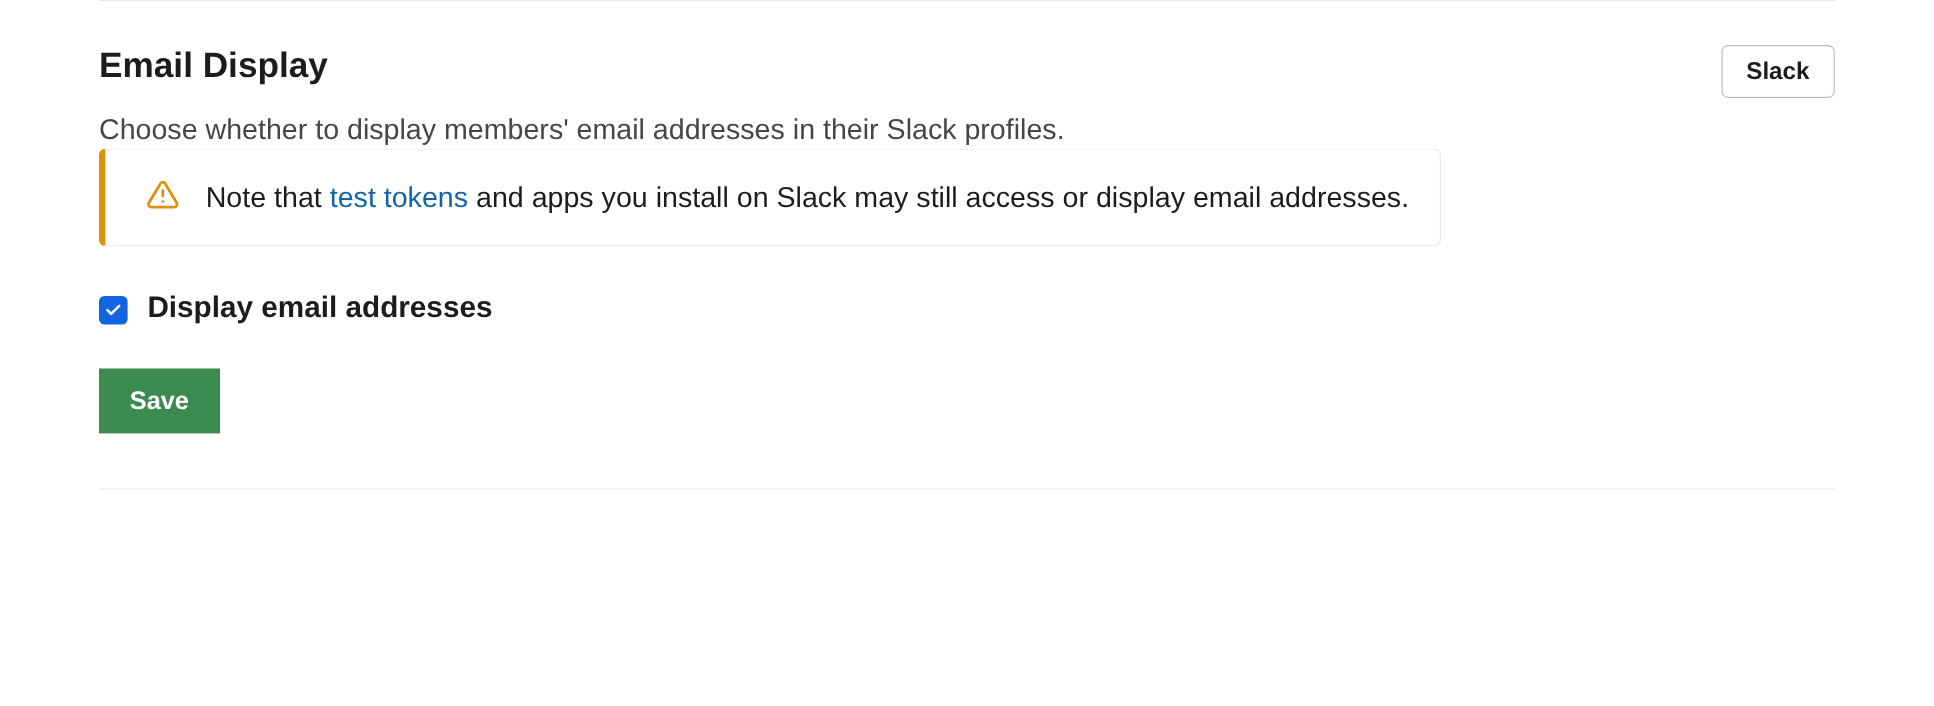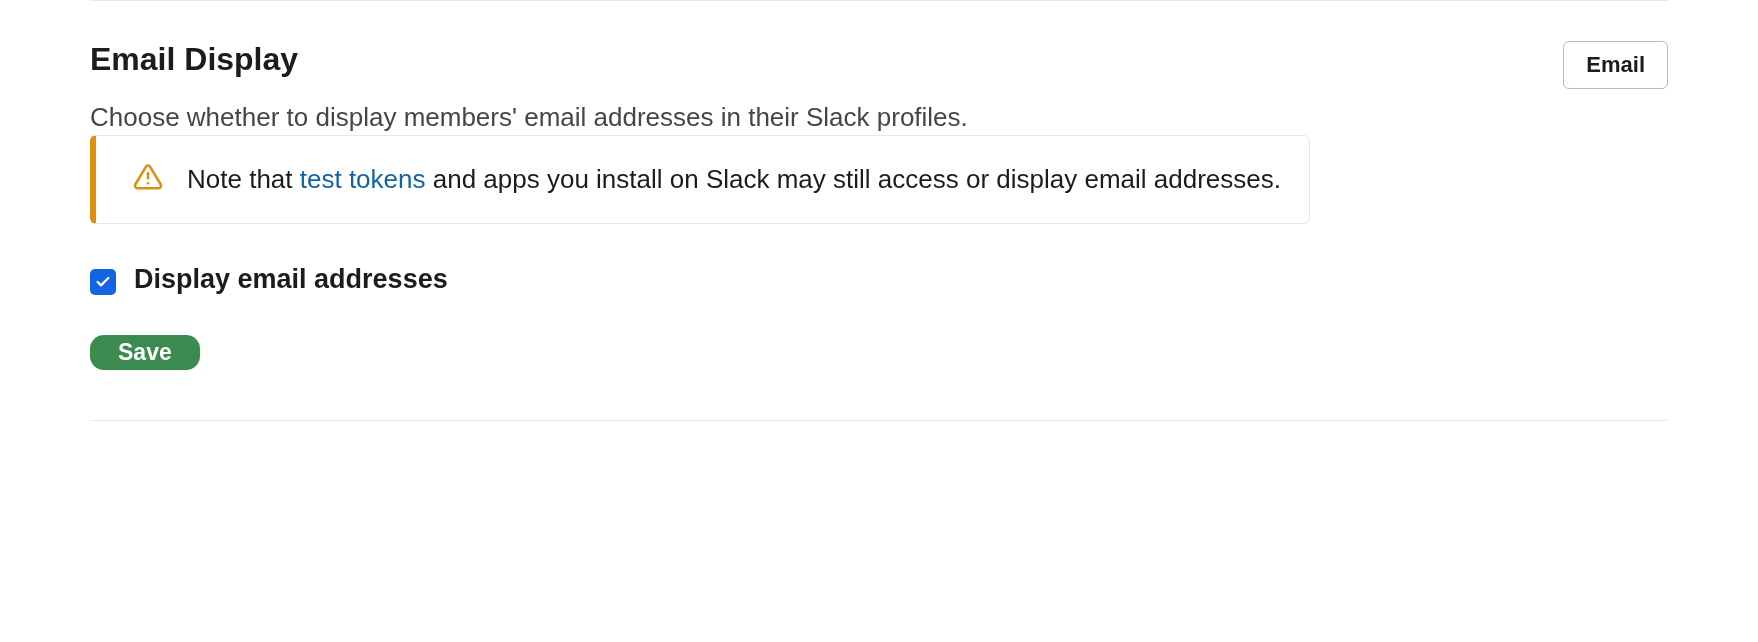--- a/index.html
+++ b/index.html
@@ -99,38 +99,38 @@
     }
     .checkbox-label {
       font-size: 27px;
       font-weight: 600;
       color: #1d1c1d;
     }
     .save-btn {
       background: #3b8a50;
       color: #ffffff;
       border: none;
-      border-radius: 14px;
-      padding: 4px 28px;
+      border-radius: 0;
+      padding: 16px 28px;
       font-size: 23px;
       font-weight: 700;
       cursor: pointer;
       font-family: inherit;
     }
   </style>
 </head>
 <body>
 
 
 
 <div class="divider-top"></div>
 
 <div class="header-row">
   <h2 class="section-title">Email Display</h2>
-  <button class="close-btn">Email</button>
+  <button class="close-btn">Slack</button>
 </div>
 
 <p class="description">Choose whether to display members' email addresses in their Slack profiles.</p>
 
 <div class="alert-box">
   <span class="alert-icon">
     <svg width="30" height="30" viewBox="0 0 24 24" fill="none" stroke="#de8f0b" stroke-width="2" stroke-linecap="round" stroke-linejoin="round">
       <path d="M10.29 3.86L1.82 18a2 2 0 0 0 1.71 3h16.94a2 2 0 0 0 1.71-3L13.71 3.86a2 2 0 0 0-3.42 0z"></path>
       <line x1="12" y1="9" x2="12" y2="13"></line>
       <line x1="12" y1="17" x2="12.01" y2="17"></line>

